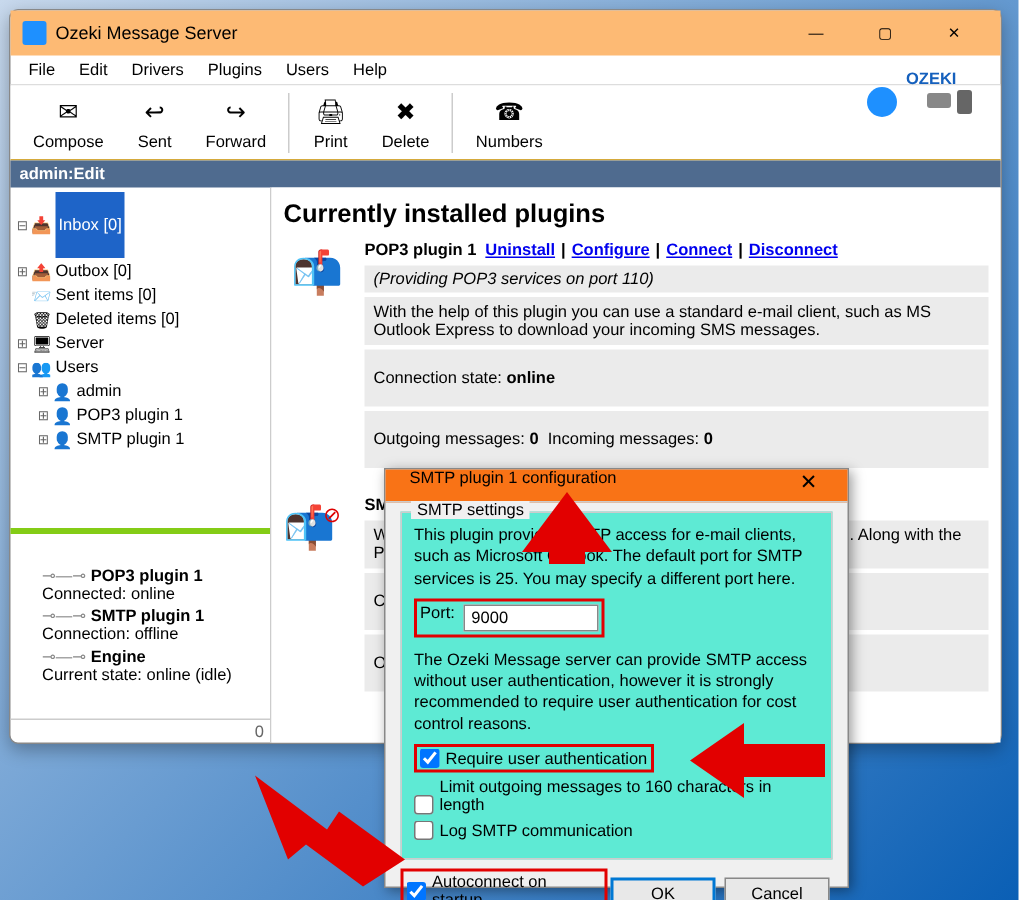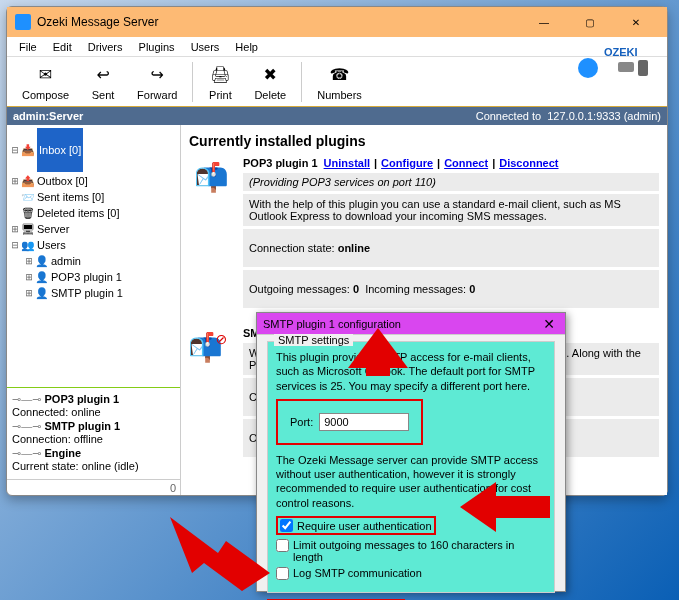--- a/index.html
+++ b/index.html
@@ -21,50 +21,50 @@
 .statusbar .sb-left{flex:1;font-weight:bold}
 .statusbar .sb-right{font-size:11px}
 .main-area{display:flex;height:calc(100% - 30px - 20px - 50px - 18px)}
 .sidebar{width:174px;border-right:1px solid #ccc;display:flex;flex-direction:column}
 .tree{flex:1;padding:2px;overflow:auto;font-size:11px}
 .tree-item{display:flex;align-items:center;padding:1px 0;white-space:nowrap}
 .tree-toggle{width:12px;text-align:center;font-size:9px;color:#666;cursor:pointer}
 .tree-icon{width:14px;height:14px;margin-right:2px;display:inline-flex;align-items:center;justify-content:center}
 .tree-item.selected .tree-label{background:#1e64c8;color:#fff;padding:16px 2px}
 .tree-item.l1{padding-left:14px}
-.status-panel{border-top:1px solid #84cc16;padding:5px;font-size:10px}
+.status-panel{border-top:4px solid #84cc16;padding:21px;font-size:10px}
 .status-panel .sp-row{margin-bottom:2px}
 .status-panel .sp-title{font-weight:bold}
 .sidebar-bottom{height:16px;border-top:1px solid #ccc;display:flex;align-items:center;justify-content:flex-end;padding:0 4px;color:#666}
 .content{flex:1;padding:8px;overflow:auto;background:#fff}
-.content h2{font-size:14px;font-weight:bold;margin-bottom:8px;color:#000}
+.content h2{font-size:17px;font-weight:bold;margin-bottom:8px;color:#000}
 .link-row{margin-bottom:12px}
 .link-row a,.plugin-links a{color:#0000ee;text-decoration:underline;cursor:pointer}
 .link-row .sep,.plugin-links .sep{color:#000;margin:0 4px}
 .plugin{display:flex;margin-bottom:16px}
 .plugin-icon{width:46px;height:40px;margin-right:8px;display:flex;align-items:center;justify-content:center;font-size:28px}
 .plugin-body{flex:1}
 .plugin-title{font-weight:bold;margin-bottom:4px}
 .plugin-title .pt{margin-right:6px}
 .plugin-info{background:#ebebeb;padding:3px 6px;margin-bottom:3px;font-style:italic}
 .plugin-desc{background:#ebebeb;padding:4px 6px;margin-bottom:3px}
 .plugin-stat{background:#ebebeb;padding:13px 6px;margin-bottom:3px}
 .dialog{position:absolute;left:256px;top:312px;width:310px;height:280px;background:#f0f0f0;border:1px solid #888;box-shadow:2px 2px 8px rgba(0,0,0,0.4);z-index:100}
-.dialog-title{height:22px;display:flex;align-items:center;padding:0 6px;background:#d946ef;border-bottom:1px solid #ccc}
+.dialog-title{height:22px;display:flex;padding:0 16px;background:#f97316;border-bottom:1px solid #ccc}
 .dialog-title span{flex:1}
 .dialog-close{width:20px;text-align:center;cursor:pointer;font-size:14px}
 .dialog-body{padding:6px 10px}
 .groupbox{border:1px solid #ccc;padding:8px;position:relative;margin-bottom:6px;background:#5eead4}
 .groupbox-title{position:absolute;top:-8px;left:6px;background:#f0f0f0;padding:0 4px;font-size:11px}
 .gb-text{font-size:11px;margin-bottom:6px;line-height:1.3}
 .port-row{display:flex;align-items:center;margin-bottom:8px}
 .port-row label{margin-right:6px}
 .port-row input{width:90px;height:18px;border:1px solid #888;padding:0 4px;font-size:11px}
-.port-box{border:2px solid #e20000;padding:12px;display:inline-flex;align-items:center}
-.cb-row{display:flex;align-items:flex-start;margin-bottom:4px;font-size:11px}
+.port-box{border:2px solid #e20000;padding:2px;display:inline-flex;}
+.cb-row{display:flex;align-items:flex-end;margin-bottom:4px;font-size:11px}
 .cb-row input{margin-right:4px}
 .auth-box{border:2px solid #e20000;padding:1px 2px;display:inline-flex;align-items:center}
 .auto-box{border:2px solid #e20000;padding:1px 2px;display:inline-flex;align-items:center}
 .dialog-buttons{display:flex;justify-content:flex-end;gap:6px;padding:0 2px}
 .dialog-buttons button{width:70px;height:22px;border:1px solid #888;background:#e8e8e8;cursor:pointer;font-size:11px}
 .dialog-buttons button.ok{border:2px solid #0078d4}
 .arrow{position:absolute;z-index:200}
 .arrow svg{display:block}
 </style>
 </head>
@@ -121,22 +121,21 @@
   <div class="logo-area">
     <svg width="90" height="40">
         <text x="36" y="14" font-size="11" font-weight="bold" fill="#1560bd">OZEKI</text>
         <circle cx="20" cy="26" r="10" fill="#1e90ff"></circle>
         <rect x="50" y="20" width="16" height="10" fill="#888" rx="2"></rect>
         <rect x="70" y="18" width="10" height="16" fill="#666" rx="2"></rect>
       </svg>
   </div>
 
   <div class="statusbar">
-    <div class="sb-left">admin:Server</div>
-    <div class="sb-right"><span>Connected to</span>&nbsp;&nbsp;<span>127.0.0.1:9333 (admin)</span></div>
+    <div class="sb-left">admin:Edit</div>
   </div>
 
   <div class="main-area">
     <div class="sidebar">
       <div class="tree" id="tree">
           <div class="tree-item l0 selected">
             <span class="tree-toggle">⊟</span>
             <span class="tree-icon">📥</span>
             <span class="tree-label">Inbox [0]</span>
           </div>

